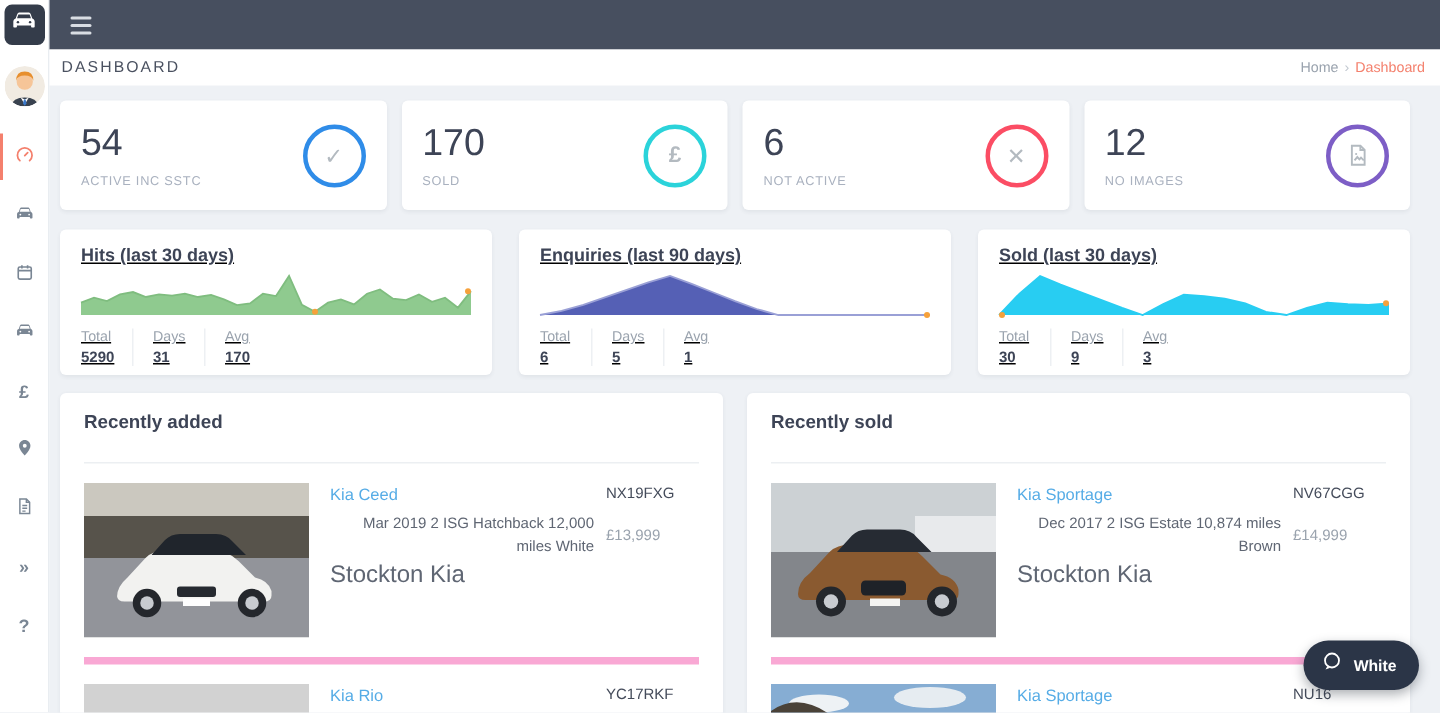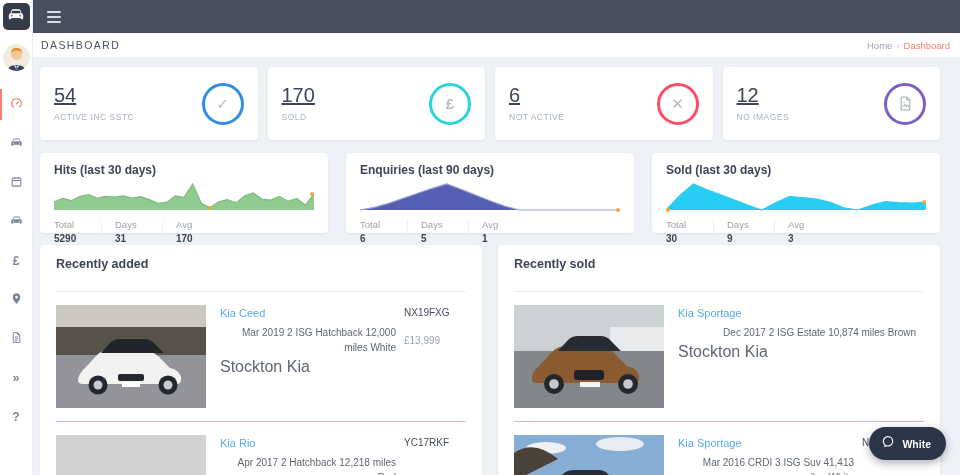--- a/index.html
+++ b/index.html
@@ -33,43 +33,43 @@
   .bc-home{color:#9aa3ae;cursor:pointer;}
   .bc-sep{color:#c3c9d1;}
   .bc-current{color:#f4806d;}
 
   .content{padding:10px 20px 0 7px;}
   .card{background:#fff;border-radius:4px;box-shadow:0 1px 3px rgba(40,50,70,.07);box-sizing:border-box;}
 
   
   .statrow{display:flex;gap:10px;margin-bottom:13px;}
   .statcard{flex:1;height:73px;padding:12px 14px;display:flex;justify-content:space-between;align-items:center;cursor:pointer;}
-  .stat-num{font-size:20px;font-weight:500;color:#3d4456;line-height:1;text-decoration:underline;}
+  .stat-num{font-size:25px;font-weight:500;color:#3d4456;line-height:1;}
   .stat-label{font-size:8.5px;letter-spacing:.5px;color:#a9b1bf;margin-top:7px;text-transform:uppercase;}
   .stat-icon{width:42px;height:42px;border-radius:50%;border:3px solid #ccc;box-sizing:border-box;
     display:flex;align-items:center;justify-content:center;color:#b3bac0;}
   .stat-icon .glyph{font-size:15px;}
   .stat-icon svg{width:17px;height:17px;}
 
   
   .chartrow{display:flex;gap:18px;margin-bottom:12px;}
-  .chartcard{flex:1;height:80px;padding:10px 14px 8px;}
+  .chartcard{flex:1;height:97px;padding:10px 14px 8px;text-decoration:underline;}
   .chart-title{font-size:12px;font-weight:600;color:#3d4456;}
   svg.spark{display:block;width:100%;height:34px;margin-top:3px;overflow:visible;}
   .mini-stats{display:flex;margin-top:5px;}
-  .mini{padding-right:13px;margin-right:13px;border-right:1px solid #edf0f3;min-width:34px;}
+  .mini{margin-right:13px;border-right:1px solid #edf0f3;min-width:34px;}
   .mini:last-child{border-right:none;}
   .mini-lbl{font-size:9.5px;color:#9aa3ae;}
   .mini-val{font-size:10px;font-weight:700;color:#3d4456;margin-top:3px;}
 
   
   .listrow{display:flex;gap:16px;}
   .listcard{flex:1;padding:12px 16px 0;}
   .list-head{font-size:12.5px;font-weight:600;color:#3d4456;padding-bottom:20px;border-bottom:1px solid #eceff2;}
-  .vitem{display:flex;padding:13px 0;border-bottom:1px solid #f9a8d4;}
+  .vitem{display:flex;padding:13px 0;border-bottom:5px solid #f9a8d4;}
   .vitem:last-child{border-bottom:none;}
   .thumb{width:150px;height:103px;flex-shrink:0;overflow:hidden;cursor:pointer;background:#ddd;}
   .thumb svg{display:block;width:150px;height:103px;}
   .thumb-ph{width:150px;height:103px;background:#d2d2d2;box-sizing:border-box;
     padding:57px 10px 0 21px;font-size:12.5px;color:#343434;line-height:1.35;}
   .vinfo{flex:1;padding:2px 8px 0 14px;min-width:0;}
   .vtitle{font-size:11px;color:#56ace6;cursor:pointer;}
   .vdesc{font-size:10px;color:#5f6673;margin-top:6px;line-height:1.5;text-align:right;}
   .vdealer{font-size:16px;color:#5f6673;line-height:1.5;}
   .vmeta{width:62px;padding-top:2px;flex-shrink:0;}
@@ -367,20 +367,24 @@
                   <circle cx="40" cy="79" r="10" fill="#24272c"></circle>
                   <circle cx="40" cy="79" r="4.8" fill="#c8cbd0"></circle>
                   <circle cx="114" cy="79" r="10" fill="#24272c"></circle>
                   <circle cx="114" cy="79" r="4.8" fill="#c8cbd0"></circle>
                 </svg>
             </div>
             <div class="vinfo">
               <div class="vtitle">Kia Sportage</div>
               <div class="vdesc">Dec 2017 2 ISG Estate 10,874 miles Brown</div>
               <div class="vdealer">Stockton Kia</div>
+            </div>
+            <div class="vmeta">
+              <div class="vreg">NV67CGG</div>
+              <div class="vprice">£14,999</div>
             </div>
           </div>
 
           <div class="vitem">
             <div class="thumb">
               <svg viewBox="0 0 150 103" preserveAspectRatio="none">
                   <rect width="150" height="58" fill="#86add3"></rect>
                   <ellipse cx="32" cy="13" rx="20" ry="6" fill="#eef2f5"></ellipse>
                   <ellipse cx="106" cy="9" rx="24" ry="7" fill="#e6ecf1"></ellipse>
                   <path d="M0 18q20-14 44 6L0 46z" fill="#4a4238"></path>

